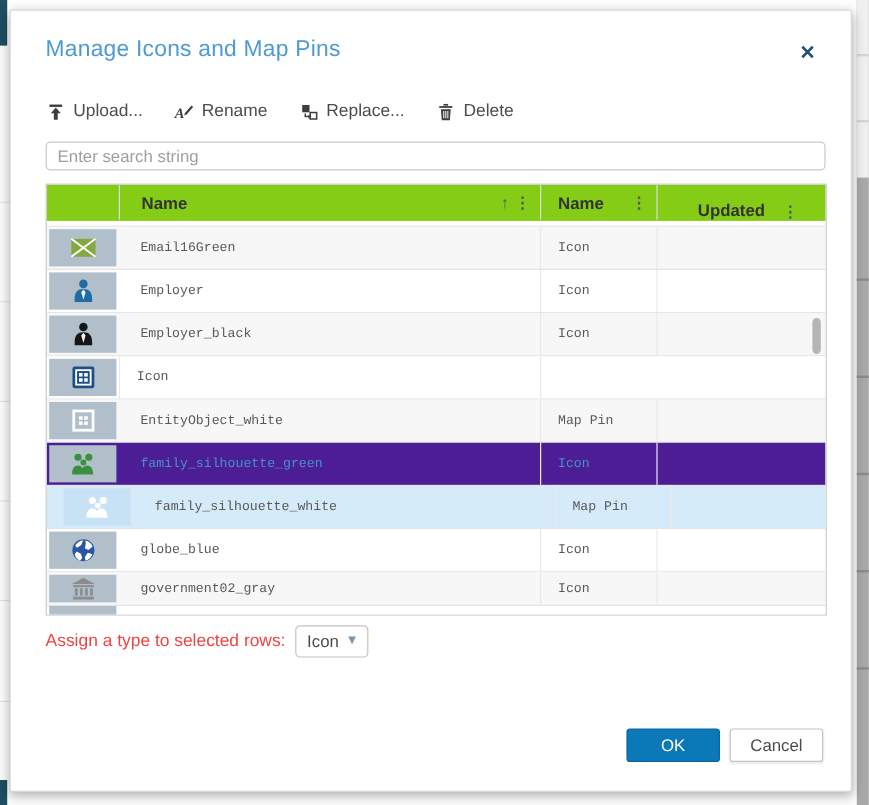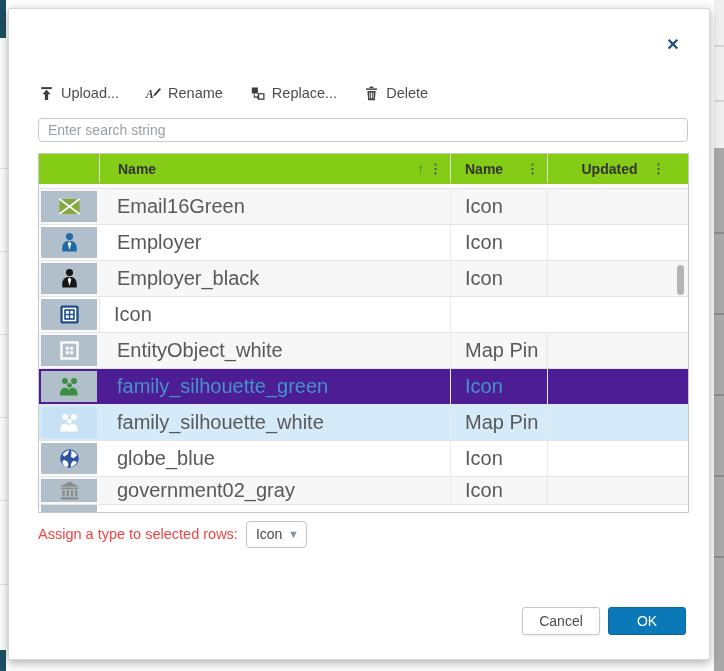--- a/index.html
+++ b/index.html
@@ -46,36 +46,36 @@
   .thead { display:grid; grid-template-columns:60px 351px 97px 124px 17px; height:30px;
     border-bottom:1px solid #84cc16; background:#84cc16; }
   .th { position:relative; display:flex; align-items:center; font-size:14px; font-weight:bold;
     color:#333; border-left:1px solid #dcdcdc; }
   .th:first-child { border-left:none; }
   .th-name { padding-left:18px; }
   .th-name .sort { position:absolute; right:26px; color:#555; font-size:13px; font-weight:normal; }
   .th-name .kebab { position:absolute; right:8px; }
   .th-type { padding-left:14px; }
   .th-type .kebab { position:absolute; right:8px; }
-  .th-upd { justify-content:center; }
+  .th-upd { justify-content:center;align-items:flex-end; }
   .th-upd .kebab { position:absolute; right:6px; }
   .kebab { color:#555; font-size:13px; font-weight:bold; cursor:pointer; line-height:1; }
   .th-gutter { border-left:none; }
 
   .tbody { position:relative; height:329px; overflow:hidden; }
   .trow { display:grid; grid-template-columns:60px 351px 97px 124px 17px; height:36px;
     border-bottom:1px solid #e4e4e4; background:#fff; cursor:pointer; }
   .trow.alt { background:#f7f7f7; }
   .trow.hover { background:#4c1d95; }
-  .trow.selected { background:#d6ebf9; }
+  .trow.selected { background:#d6ebf9;padding-left:12px; }
   .trow.sliver-top { height:5px; background:#fff; }
   .trow.clipped { height:28px; border-bottom:1px solid #e4e4e4; }
   .trow.sliver-bottom { height:8px; border-bottom:none; }
 
-  .cell { display:flex; align-items:center; font-size:20px; color:#595959; overflow:hidden; }
+  .cell { display:flex; align-items:center; font-size:11px; color:#595959; overflow:hidden;font-family:Liberation Mono, monospace; }
   .icon-cell { justify-content:center; padding:2px 1px; }
   .tile { width:56px; height:100%; background:#b0bfca; display:flex; align-items:center;
     justify-content:center; }
   .trow.selected .tile { background:#c7e2f5; }
   .tile svg { width:23px; height:23px; display:block; }
   .sliver-bottom .tile { height:8px; }
   .name-cell { padding-left:18px; }
   .type-cell { padding-left:14px; border-left:1px solid #e9e9e9; }
   .updated-cell { border-left:1px solid #e9e9e9; }
   .trow.hover .name-cell, .trow.hover .type-cell { color:#4493c9; }
@@ -119,20 +119,21 @@
   <div class="rb-line" style="top:100px;background:#d5d5d5"></div>
   <div class="rb-line" style="top:232px"></div>
   <div class="rb-line" style="top:313px"></div>
   <div class="rb-line" style="top:394px"></div>
   <div class="rb-line" style="top:475px"></div>
   <div class="rb-line" style="top:556px"></div>
 </div>
 
 <div class="dialog">
 
+  <div class="dlg-title">Manage Icons and Map Pins</div>
   <div class="dlg-close">✕</div>
 
   <div class="toolbar" id="toolbar">
   <div class="tb-item">
     <span class="ticon">
           <svg viewBox="0 0 24 24" fill="currentColor">
             <rect x="4.5" y="3" width="15" height="2.8"></rect>
             <path d="M12 6.6l5.8 6.6h-3.5V21h-4.6v-7.8H6.2z"></path>
           </svg>
         </span>
@@ -366,16 +367,16 @@
 
   <div class="assign-row">
     <span class="assign-label">Assign a type to selected rows:</span>
     <div class="type-select">
       <span class="val">Icon</span>
       <span class="caret">▼</span>
     </div>
   </div>
 
   <div class="footer">
+    <button class="btn btn-ok">OK</button>
     <button class="btn btn-cancel">Cancel</button>
-    <button class="btn btn-ok">OK</button>
   </div>
 </div>
 
 </body></html>

